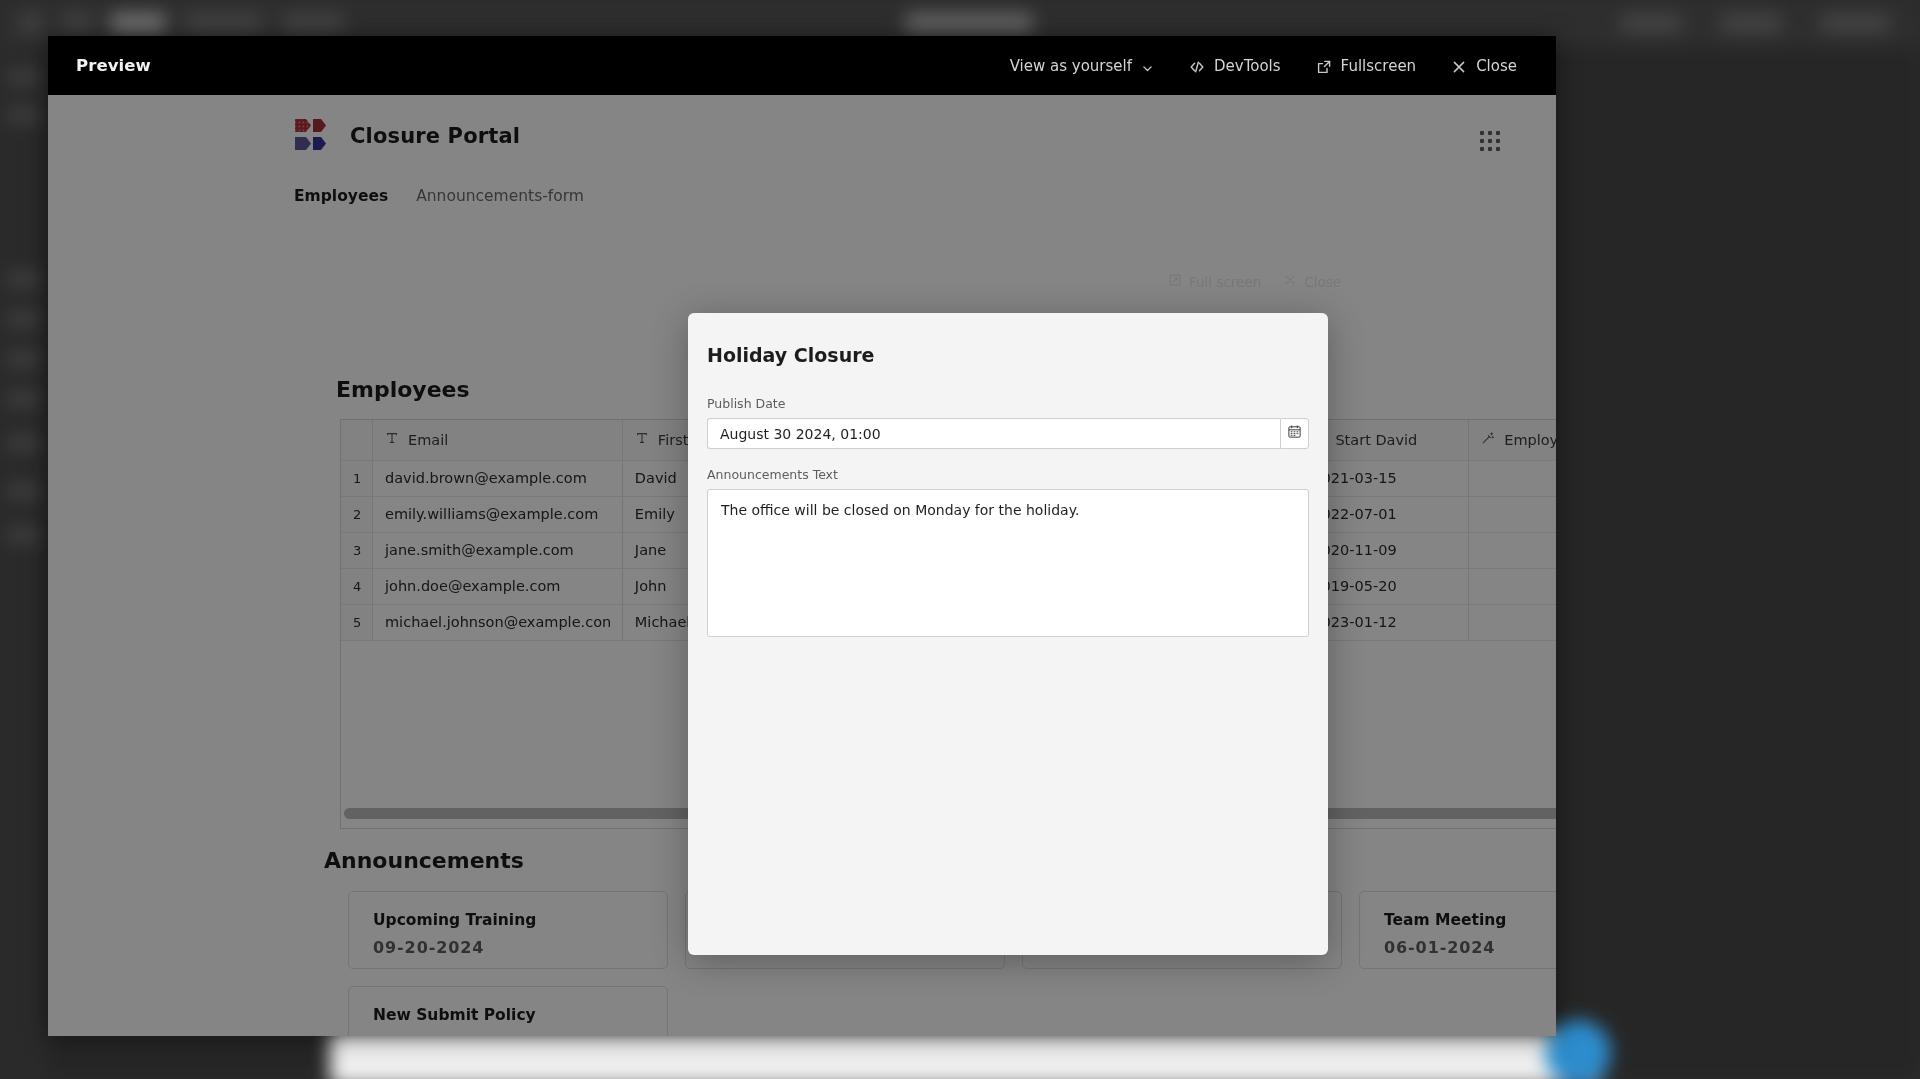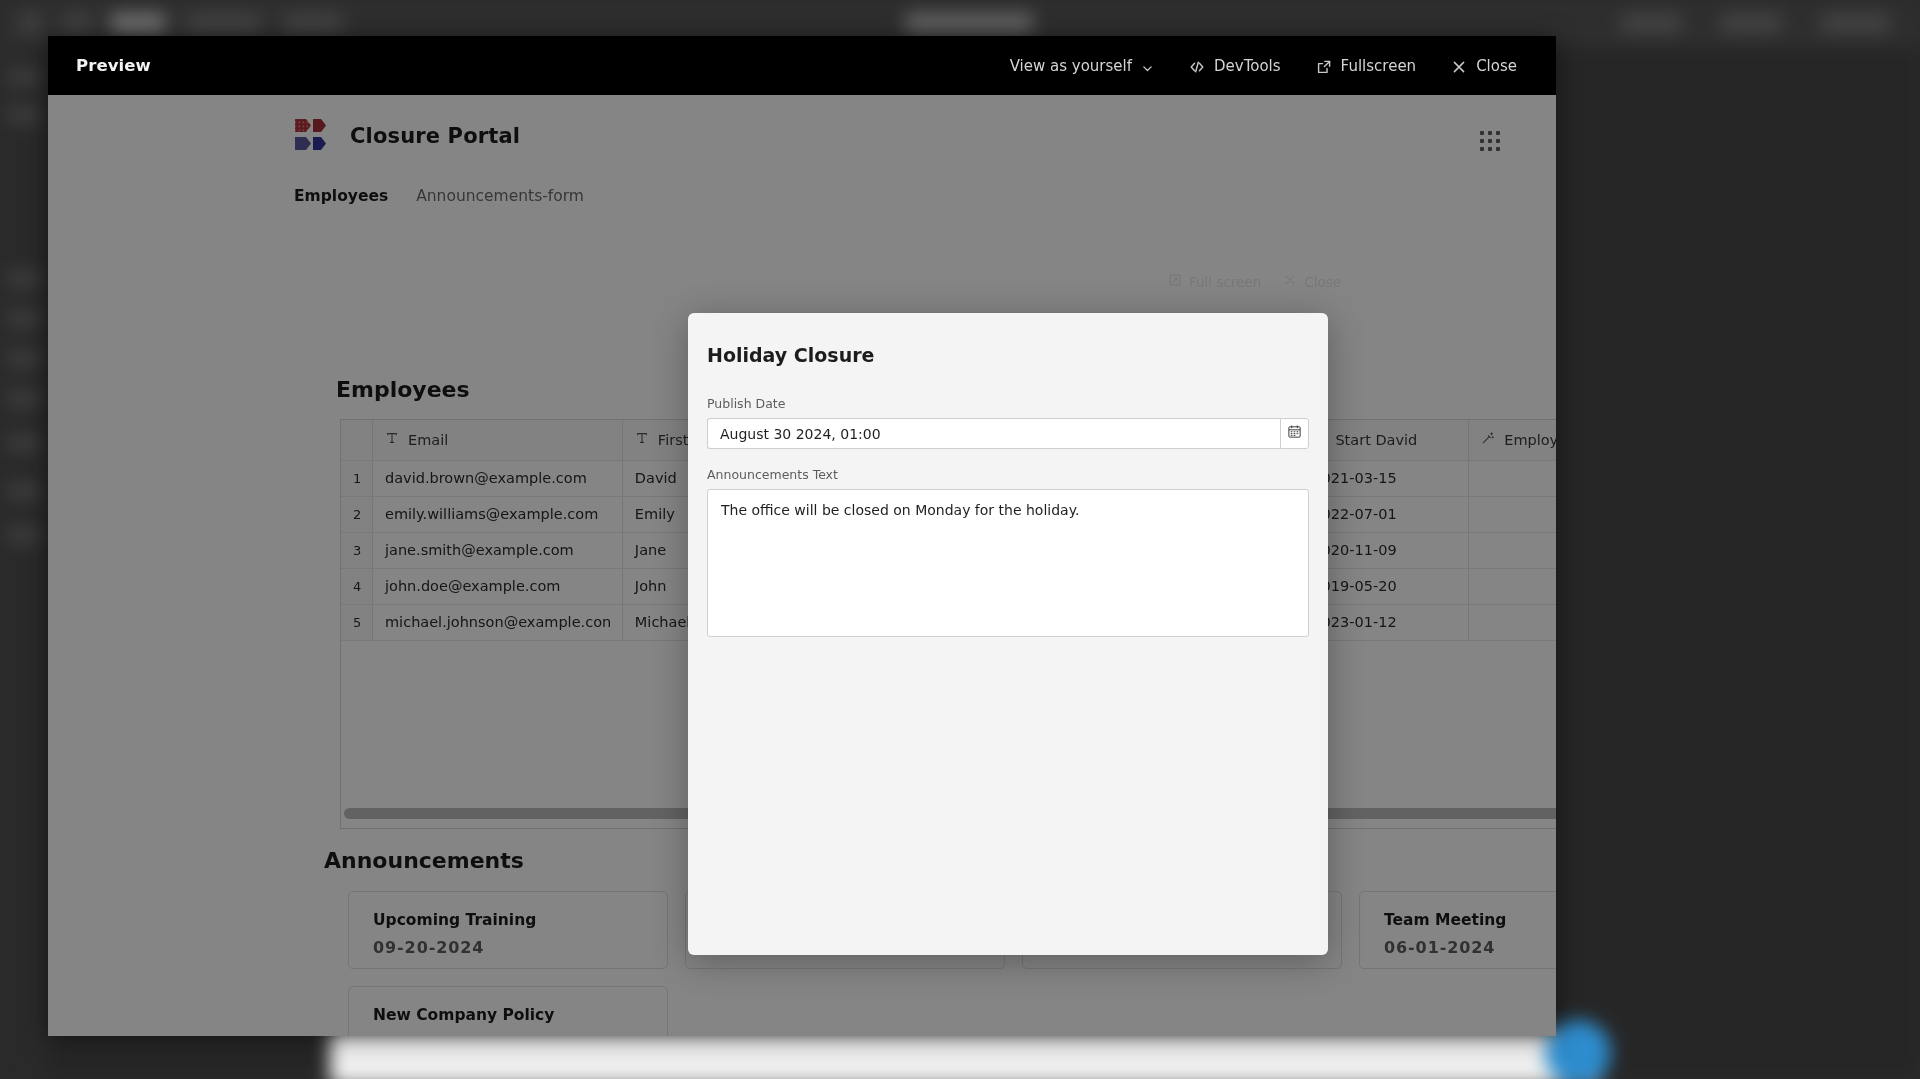--- a/index.html
+++ b/index.html
@@ -557,21 +557,21 @@
           </div>
           <div class="card">
             <h4></h4>
             <div class="date"></div>
           </div>
           <div class="card">
             <h4>Team Meeting</h4>
             <div class="date">06-01-2024</div>
           </div>
           <div class="card">
-            <h4>New Company Policy</h4>
+            <h4>New Submit Policy</h4>
             <div class="date">05-10-2024</div>
           </div>
         </div>
 
     </div>
 
     <div id="app-dim"></div>
 
     <div id="modal">
       <h2>Holiday Closure</h2>

